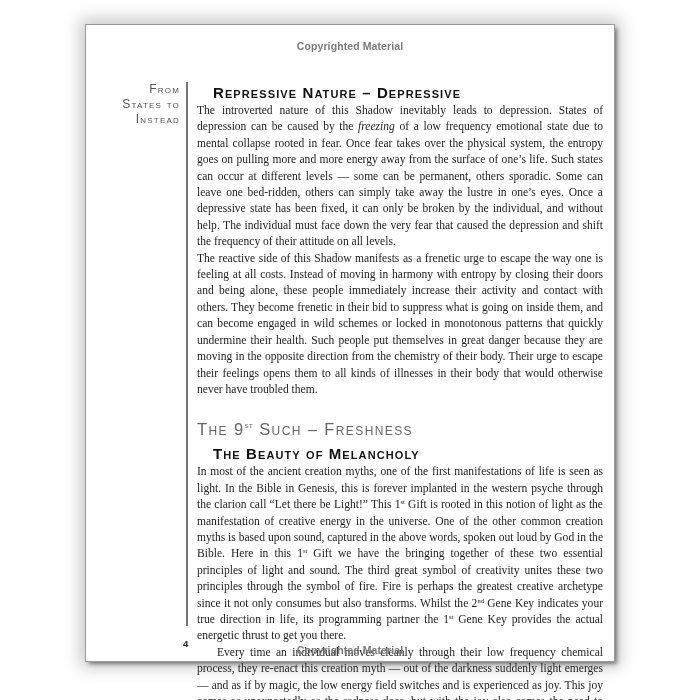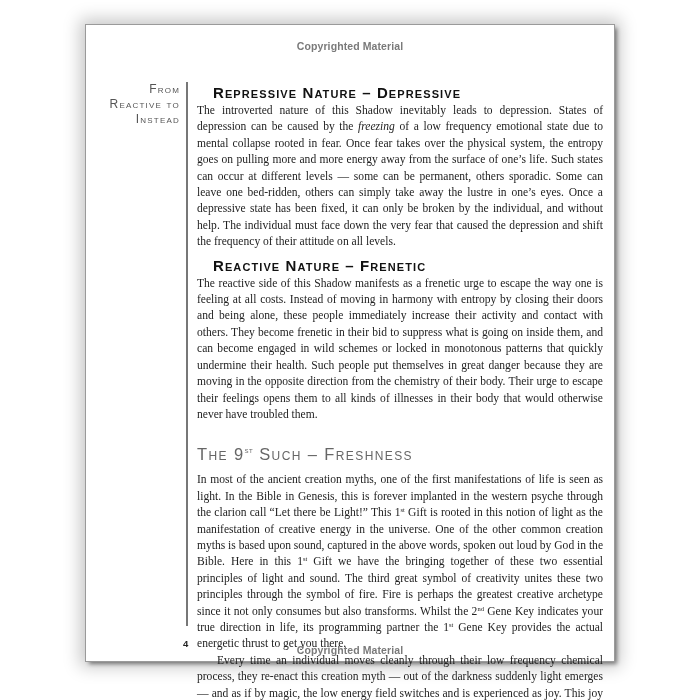--- a/index.html
+++ b/index.html
@@ -49,33 +49,33 @@
   sup.ord { font-size: 6.5px; vertical-align: 4px; line-height: 0; }
 </style>
 </head>
 <body>
 
 <div class="page">
   <div class="watermark wm-top">Copyrighted Material</div>
 
   <div class="side-label">
     <div>From</div>
-    <div>Reactive to</div>
+    <div>States to</div>
     <div>Instead</div>
   </div>
   <div class="rule"></div>
 
   <div class="content">
     <h3 class="h-sub">Repressive Nature – Depressive</h3>
     <p><span>The introverted nature of this Shadow inevitably leads to depression. States of depression can be caused by the </span><i>freezing</i><span> of a low frequency emotional state due to mental collapse rooted in fear. Once fear takes over the physical system, the entropy goes on pulling more and more energy away from the surface of one’s life. Such states can occur at different levels — some can be permanent, others sporadic. Some can leave one bed-ridden, others can simply take away the lustre in one’s eyes. Once a depressive state has been fixed, it can only be broken by the individual, and without help. The individual must face down the very fear that caused the depression and shift the frequency of their attitude on all levels.</span></p>
 
-    <h3 class="h-sub spaced">Reactive Nature – Frenetic</h3>
     <p>The reactive side of this Shadow manifests as a frenetic urge to escape the way one is feeling at all costs. Instead of moving in harmony with entropy by closing their doors and being alone, these people immediately increase their activity and contact with others. They become frenetic in their bid to suppress what is going on inside them, and can become engaged in wild schemes or locked in monotonous patterns that quickly undermine their health. Such people put themselves in great danger because they are moving in the opposite direction from the chemistry of their body. Their urge to escape their feelings opens them to all kinds of illnesses in their body that would otherwise never have troubled them.</p>
 
     <h2 class="h-main"><span>The 9</span><sup>st</sup><span> Such – Freshness</span></h2>
 
+    <h3 class="h-sub">The Beauty of Melancholy</h3>
     <p><span>In most of the ancient creation myths, one of the first manifestations of life is seen as light. In the Bible in Genesis, this is forever implanted in the western psyche through the clarion call “Let there be Light!” This 1</span><sup class="ord">st</sup><span> Gift is rooted in this notion of light as the manifestation of creative energy in the universe. One of the other common creation myths is based upon sound, captured in the above words, spoken out loud by God in the Bible. Here in this 1</span><sup class="ord">st</sup><span> Gift we have the bringing together of these two essential principles of light and sound. The third great symbol of creativity unites these two principles through the symbol of fire. Fire is perhaps the greatest creative archetype since it not only consumes but also transforms. Whilst the 2</span><sup class="ord">nd</sup><span> Gene Key indicates your true direction in life, its programming partner the 1</span><sup class="ord">st</sup><span> Gene Key provides the actual energetic thrust to get you there.</span></p>
     <p class="indent"><span>Every time an individual moves cleanly through their low frequency chemical process, they re-enact this creation myth — out of the darkness suddenly light emerges — and as if by magic, the low energy field switches and is experienced as joy. This joy comes as unexpectedly as the sadness does, but with the joy also comes the need to express it, and especially to express it through your voice or your art. This 1</span></p>
   </div>
 
   <div class="page-number">4</div>
   <div class="watermark wm-bottom">Copyrighted Material</div>
 </div>
 
 </body></html>

